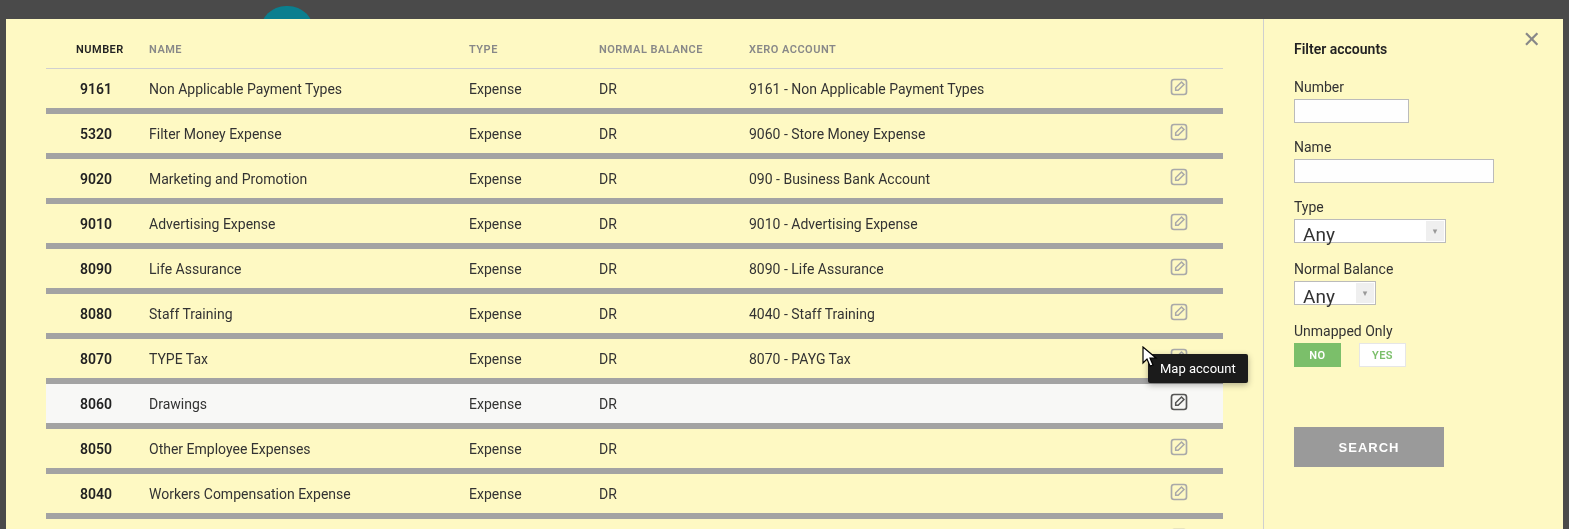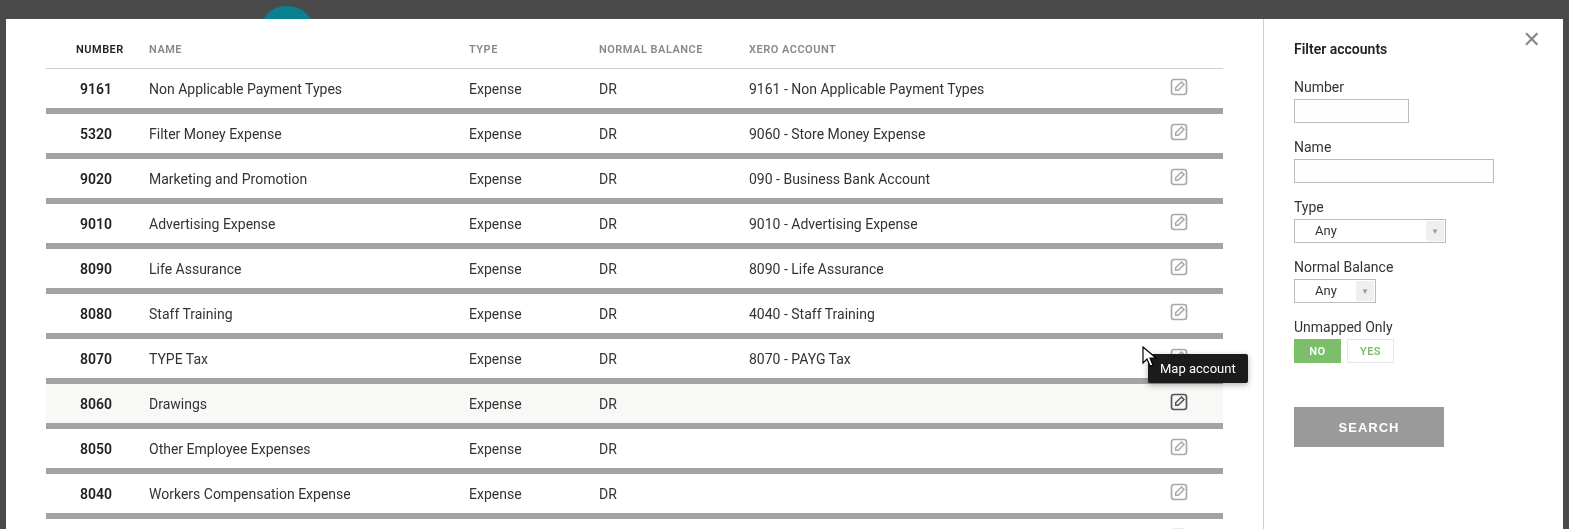--- a/index.html
+++ b/index.html
@@ -19,21 +19,21 @@
     height: 26px;
     background: #0a7f8f;
     border-radius: 30px 30px 0 0;
   }
   .modal {
     position: absolute;
     left: 6px;
     right: 6px;
     top: 19px;
     bottom: 0;
-    background: #ffffff;
+    background: #fef9c3;
     display: flex;
   }
   .main-panel {
     flex: 1;
     padding: 0 40px 0 40px;
     overflow: hidden;
     position: relative;
   }
   .close-btn {
     position: absolute;
@@ -141,38 +141,38 @@
     position: relative;
     display: inline-block;
     background: #fff;
     border: 1px solid #bbb;
     height: 24px;
   }
   .select-wrap.select-type { width: 152px; }
   .select-wrap.select-balance { width: 82px; }
   .select-wrap span.val {
     display: inline-block;
-    padding: 3px 20px;
-    font-size: 13px;
+    padding: 3px 8px;
+    font-size: 19px;
     color: #333;
   }
   .select-wrap .chev {
     position: absolute;
     right: 1px; top: 1px; bottom: 1px;
     width: 18px;
     background: #efefef;
     display: flex;
     align-items: center;
     justify-content: center;
     color: #999;
     font-size: 9px;
   }
   .toggle-group {
     display: flex;
-    gap: 6px;
+    gap: 18px;
     margin-top: 4px;
   }
   .toggle-btn {
     width: 47px;
     height: 24px;
     display: flex;
     align-items: center;
     justify-content: center;
     font-size: 11px;
     font-weight: 600;
@@ -182,21 +182,21 @@
   .toggle-no {
     background: #7bbf6a;
     color: #fff;
   }
   .toggle-yes {
     background: #fff;
     color: #7bbf6a;
     border: 1px solid #e6e6e6;
   }
   .search-btn {
-    margin-top: 28px;
+    margin-top: 44px;
     width: 150px;
     height: 40px;
     background: #9a9a9a;
     color: #fff;
     font-size: 13px;
     font-weight: 600;
     letter-spacing: 1px;
     border: none;
     cursor: pointer;
   }

